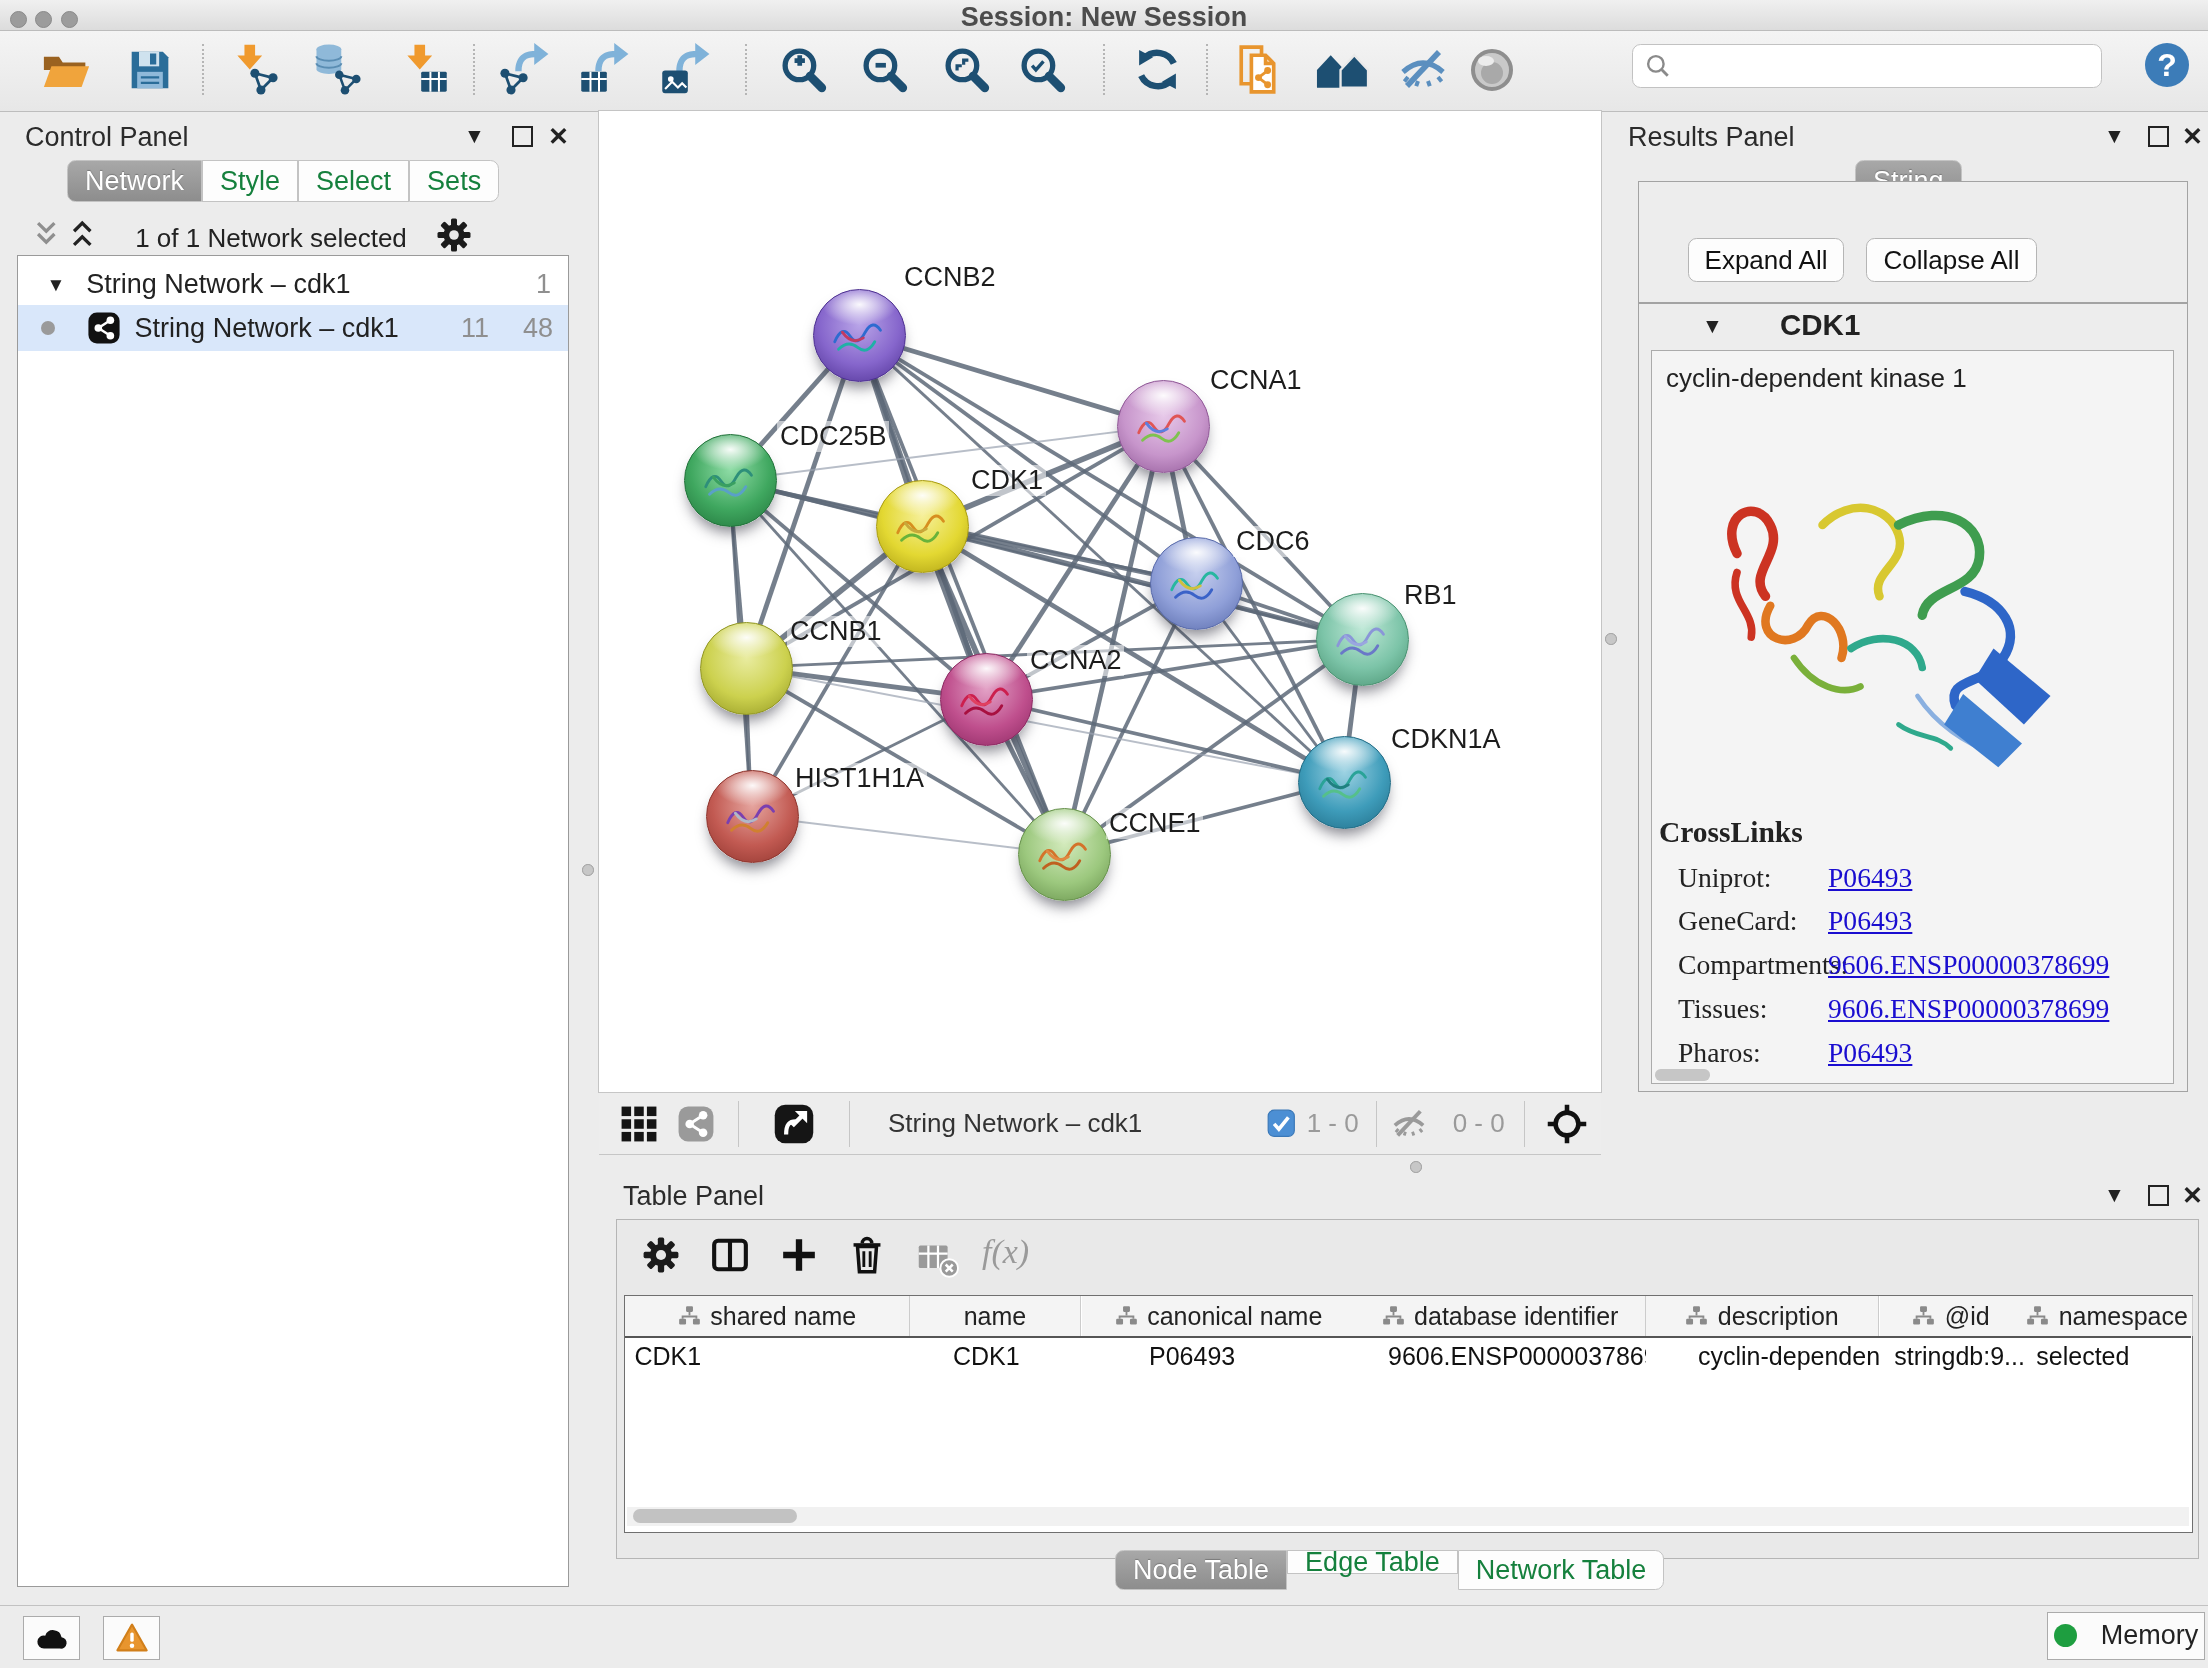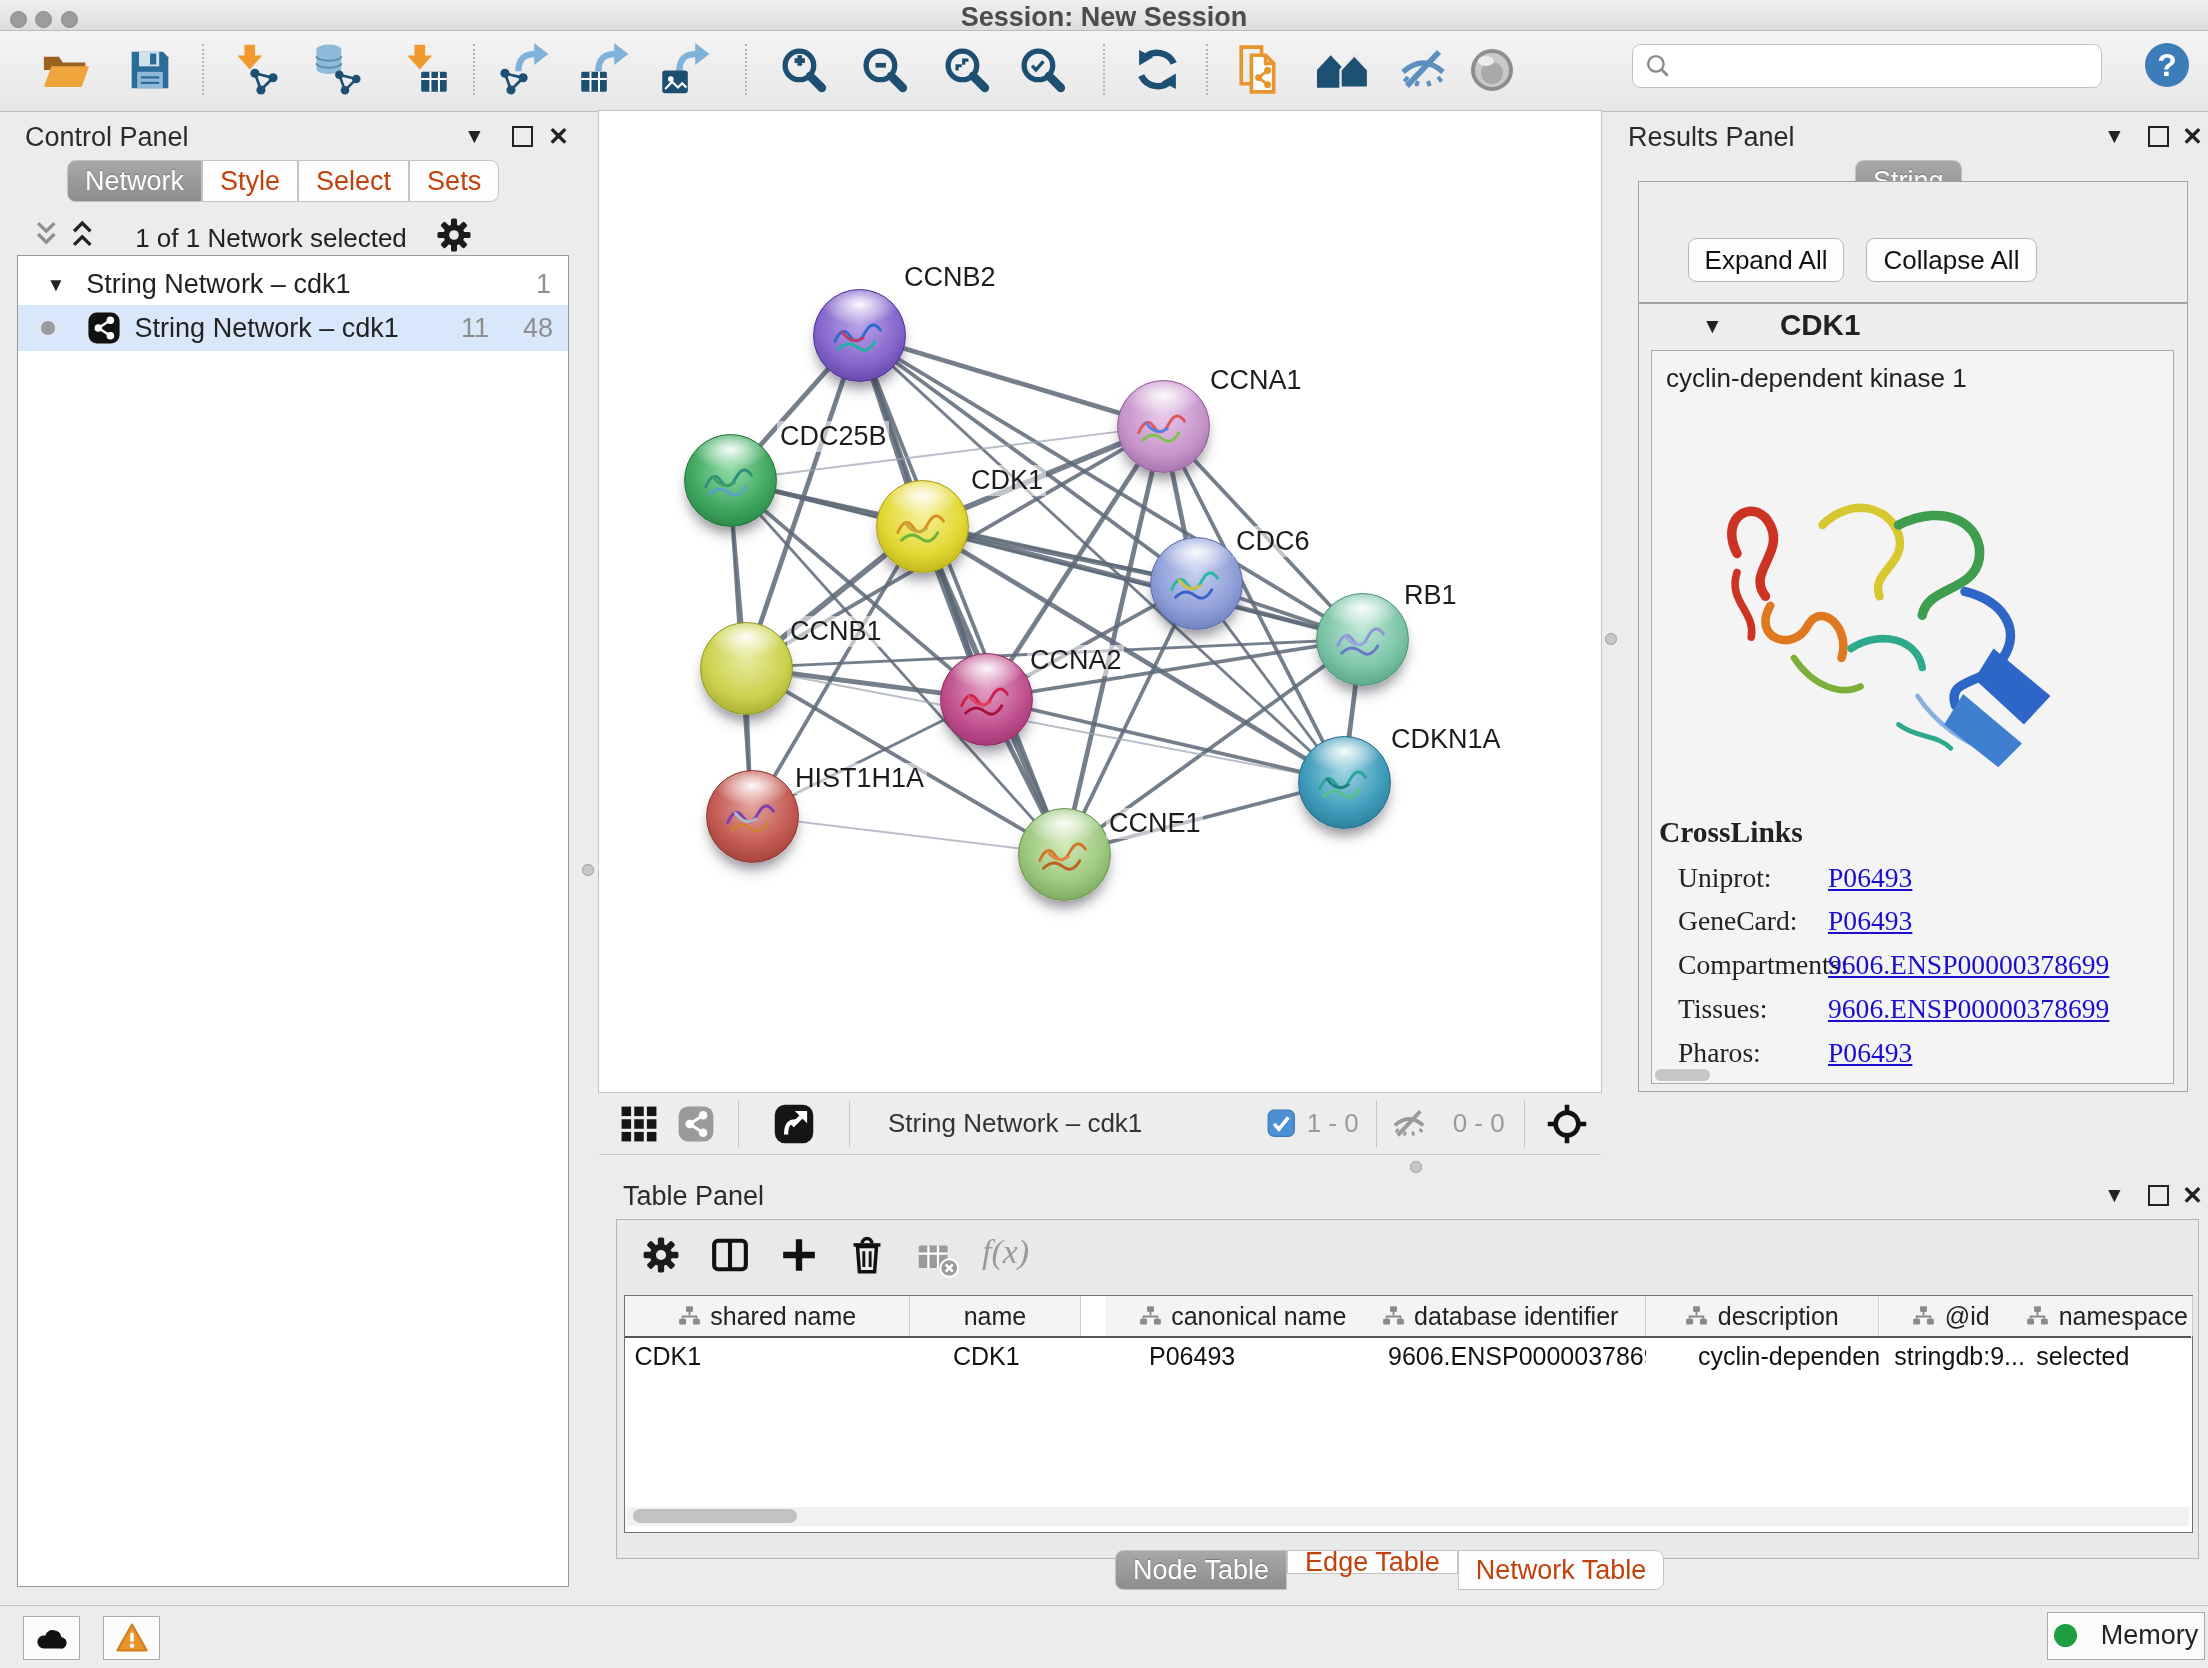--- a/index.html
+++ b/index.html
@@ -19,21 +19,21 @@
   #searchbox{left:1632px;top:13.3px;width:470px;height:44px;background:#fff;border:1.9px solid #c2c2c2;
     border-radius:8.6px;display:flex;align-items:center;padding-left:11.4px;box-sizing:border-box;}
   #searchbox input{border:none;outline:none;font-size:25px;width:399px;background:transparent;
     font-family:"Liberation Sans",sans-serif;}
   #helpbtn{left:2145px;top:12.4px;width:44px;height:44px;border-radius:50%;background:#3c7cb8;
     color:#fff;font-size:32px;font-weight:bold;display:flex;align-items:center;justify-content:center;}
   
   .panel-title{font-size:27px;color:#2b2b2b;}
   .xbold{font-weight:bold;}
   .tab{height:42px;display:flex;align-items:center;justify-content:center;font-size:27px;
-    background:#fdfdfd;border:1px solid #c3c3c3;color:#c2410c;box-sizing:border-box;padding:0 17px;}
+    background:#fdfdfd;border:1px solid #c3c3c3;color:#15803d;box-sizing:border-box;padding:0 17px;}
   .tab.sel{background:linear-gradient(#a8a8a8,#8d8d8d);color:#fff;text-shadow:0 -1px 1px rgba(0,0,0,.25);}
   .tab.first{border-radius:8.6px 0 0 8.6px;}
   .tab.last{border-radius:0 8.6px 8.6px 0;}
   .tab.single{border-radius:8.6px;}
   
   #cp-list{left:17px;top:255px;width:552px;height:1332px;background:#fff;border:1px solid #9a9a9a;box-sizing:border-box;}
   .treerow{left:0;width:550px;height:42px;display:flex;align-items:center;font-size:27px;}
   .cnt{color:#8f8f8f;}
   
   #canvas{left:599px;top:111px;width:1002px;height:981px;background:#fff;outline:1px solid #c4c4c4;}
@@ -652,21 +652,21 @@
     <div id="thead">
         <div class="th" style="left: 0px; width: 285px;">
           <svg width="23" height="23" viewBox="0 0 24 24">
             <use href="#i-tree" width="24" height="24"></use>
           </svg>
           <span>shared name</span>
         </div>
         <div class="th" style="left: 285px; width: 171px;">
           <span>name</span>
         </div>
-        <div class="th" style="left: 481px; width: 274px;">
+        <div class="th" style="left: 457px; width: 274px;">
           <svg width="23" height="23" viewBox="0 0 24 24">
             <use href="#i-tree" width="24" height="24"></use>
           </svg>
           <span>canonical name</span>
         </div>
         <div class="th" style="left: 730px; width: 291px;">
           <svg width="23" height="23" viewBox="0 0 24 24">
             <use href="#i-tree" width="24" height="24"></use>
           </svg>
           <span>database identifier</span>

